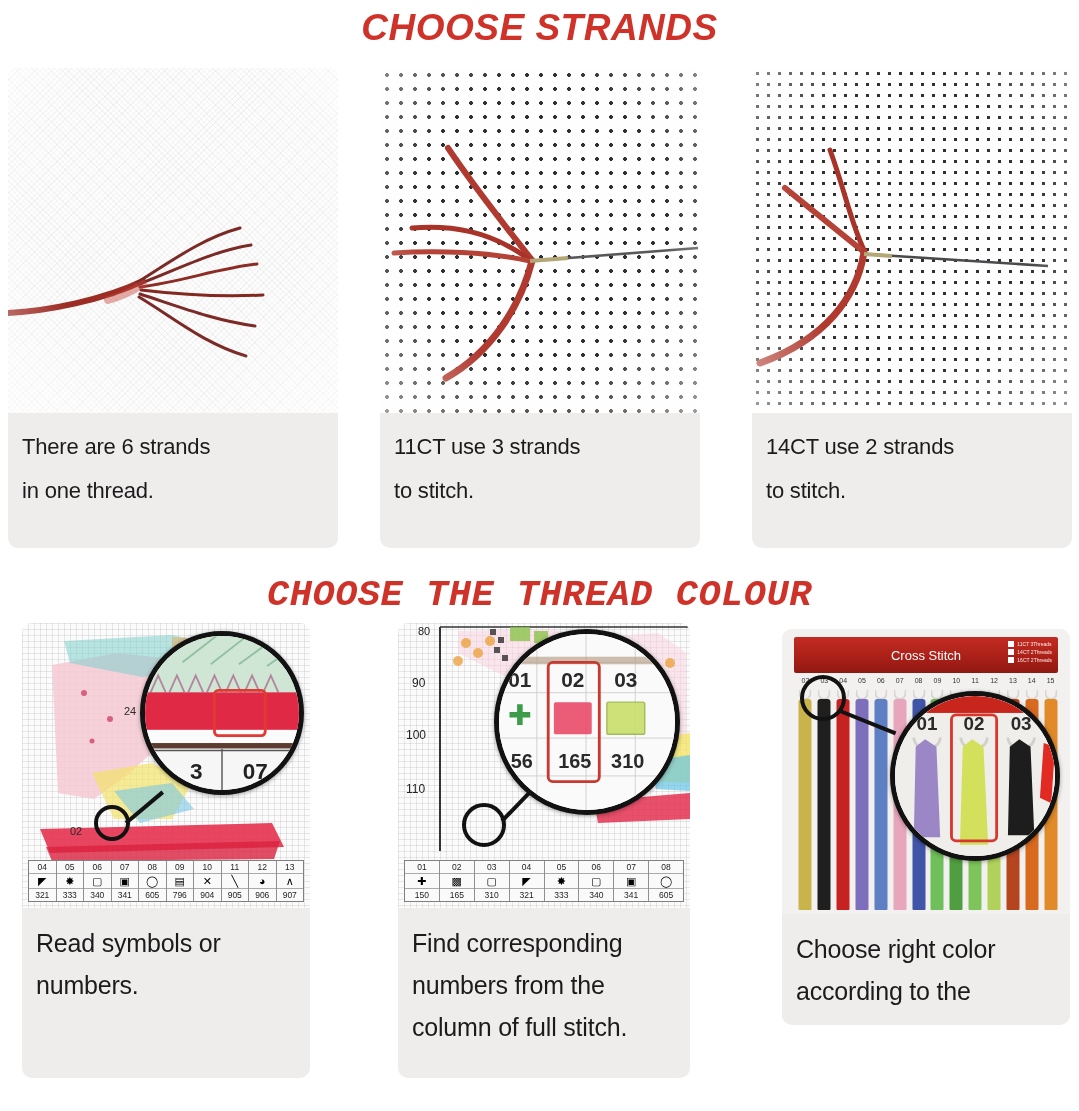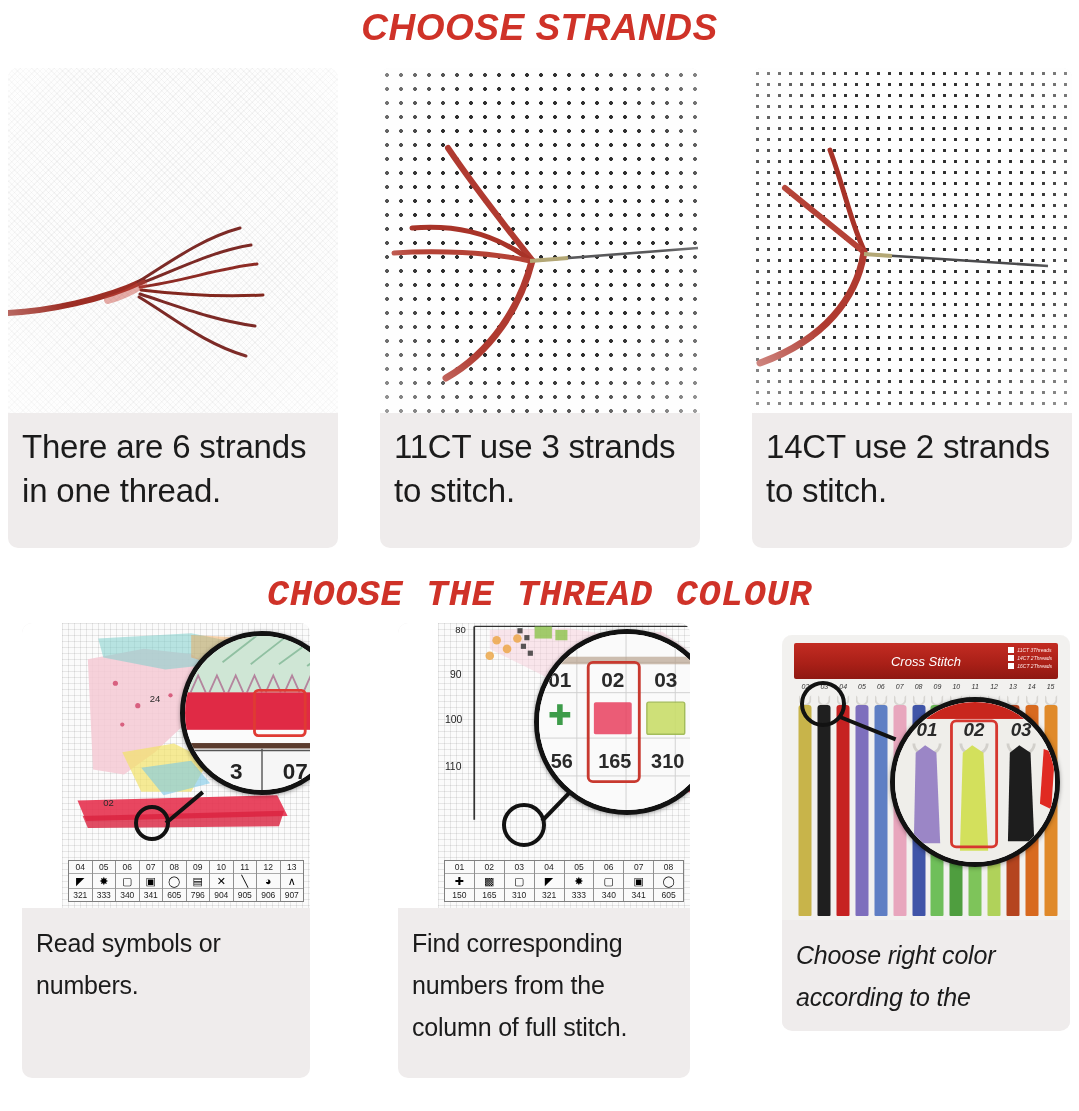--- a/index.html
+++ b/index.html
@@ -54,40 +54,40 @@
   }
   .card-photo {
     position: relative;
     width: 100%;
     background: #ffffff;
     overflow: hidden;
   }
   .card-caption {
     background: #efecec;
     color: #1b1b1b;
-    font-size: 33px;
+    font-size: 22px;
     line-height: 44px;
     padding: 12px 14px 10px 14px;
     font-family: "Liberation Sans", sans-serif;
     letter-spacing: -0.2px;
   }
   .card-caption .ln { display: block; white-space: nowrap; }
 
   
   #card-6strands { left: 8px;   top: 12px; width: 330px; height: 480px; }
   #card-11ct     { left: 380px; top: 12px; width: 320px; height: 480px; }
   #card-14ct     { left: 752px; top: 12px; width: 320px; height: 480px; }
   #card-6strands .card-photo,
   #card-11ct .card-photo,
   #card-14ct .card-photo { height: 345px; }
 
   
   #card-symbols { left: 22px;  top: 0px; width: 288px; height: 455px; }
   #card-numbers { left: 398px; top: 0px; width: 292px; height: 455px; }
-  #card-colour  { left: 782px; top: 12px; width: 288px; height: 396px; font-style: italic; }
+  #card-colour  { left: 782px; top: 6px; width: 288px; height: 396px; }
   #card-symbols .card-photo,
   #card-numbers .card-photo,
   #card-colour  .card-photo { height: 285px; }
   #card-symbols .card-caption,
   #card-numbers .card-caption,
   #card-colour  .card-caption { font-size: 25px; line-height: 42px; padding-top: 14px; }
 
   
   .plain-fabric {
     position: absolute; inset: 0;
@@ -114,21 +114,20 @@
   .vignette {
     position: absolute; inset: 0;
     background: radial-gradient(ellipse at 50% 45%, rgba(255,255,255,0) 55%, rgba(255,255,255,0.55) 100%);
     pointer-events: none;
   }
 
   
   .chart-canvas {
     position: absolute; inset: 0;
     background: #fbfbfb;
-    margin-left: 40px;
   }
   .grid-fine {
     position: absolute; inset: 0;
     background-image:
       linear-gradient(to right, rgba(120,120,120,0.16) 1px, transparent 1px),
       linear-gradient(to bottom, rgba(120,120,120,0.16) 1px, transparent 1px);
     background-size: 6px 6px;
   }
 
   

